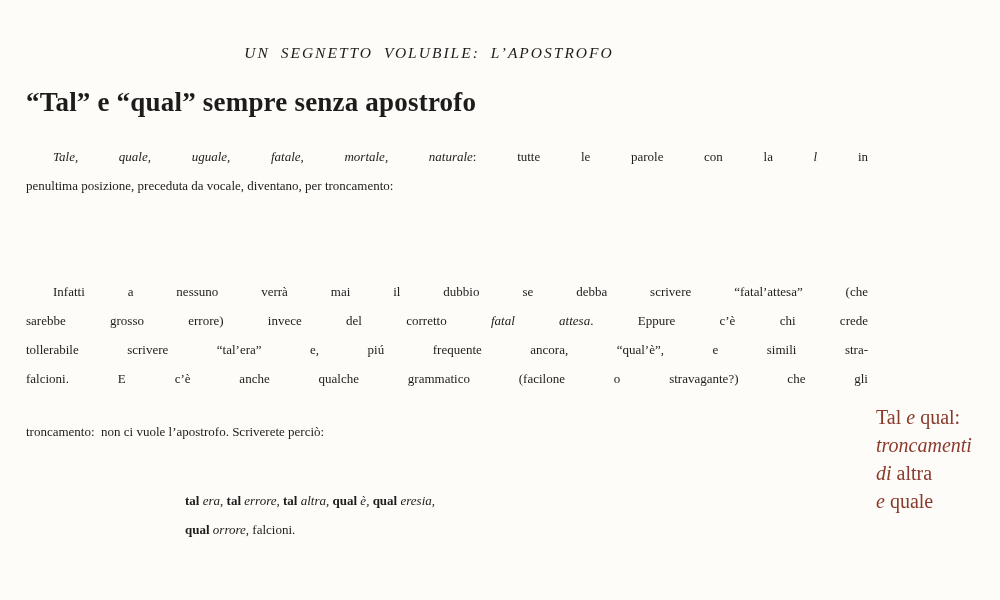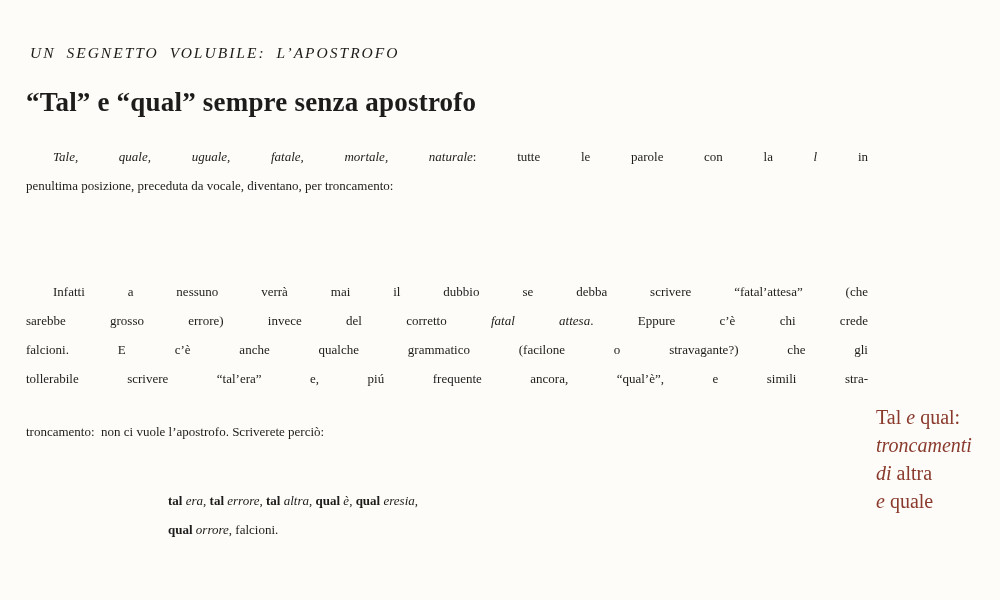--- a/index.html
+++ b/index.html
@@ -20,45 +20,45 @@
     line-height: 29px;
   }
   .line { margin: 0; }
   .j { text-align: justify; text-align-last: justify; }
   .indent { text-indent: 27px; }
   .i { font-style: italic; }
   .b { font-weight: bold; }
 
   .runhead {
     position: absolute;
-    left: 30px;
+    left: 8px;
     top: 43px;
     width: 842px;
-    text-align: left;
+    text-align: center;
     font-style: italic;
     font-size: 15.5px;
     line-height: 19px;
     letter-spacing: 2px;
     word-spacing: 5px;
   }
   .heading {
     position: absolute;
     left: 26px;
     top: 89px;
     margin: 0;
     font-size: 27px;
     line-height: 27px;
     font-weight: bold;
     letter-spacing: 0.2px;
   }
   #para1    { top: 142px; }
   #wordlist { top: 223px; left: 183px; width: 620px; }
   #para2    { top: 277px; }
   #para3    { top: 417px; }
-  #examples { top: 486px; left: 168px; width: 620px; }
+  #examples { top: 486px; left: 185px; width: 620px; }
   #marginnote {
     position: absolute;
     left: 876px;
     top: 403px;
     width: 122px;
     font-size: 20px;
     line-height: 28px;
     color: var(--note, #8a3a2c);
   }
 </style>
@@ -73,22 +73,22 @@
 
   <div class="block" id="para1">
     <p class="line j indent"><span class="i">Tale, quale, uguale, fatale, mortale, naturale</span><span>: tutte le parole con la </span><span class="i">l</span><span> in</span></p>
     <p class="line"><span>penultima posizione, preceduta da vocale, diventano, per troncamento:</span></p>
   </div>
 
 
   <div class="block" id="para2">
     <p class="line j indent"><span>Infatti a nessuno verrà mai il dubbio se debba scrivere “fatal’attesa” (che</span></p>
     <p class="line j"><span>sarebbe grosso errore) invece del corretto </span><span class="i">fatal attesa</span><span>. Eppure c’è chi crede</span></p>
+    <p class="line j"><span>tollerabile scrivere “tal’era” e, piú frequente ancora, “qual’è”, e simili stra-</span></p>
     <p class="line j"><span>falcioni. E c’è anche qualche grammatico (facilone o stravagante?) che gli</span></p>
-    <p class="line j"><span>tollerabile scrivere “tal’era” e, piú frequente ancora, “qual’è”, e simili stra-</span></p>
   </div>
 
   <div class="block" id="para3">
     <p class="line"><span>troncamento: non ci vuole l’apostrofo. Scriverete perciò:</span></p>
   </div>
 
   <div class="block" id="examples">
     <p class="line"><span class="b">tal</span><span> </span><span class="i">era</span><span>, </span><span class="b">tal</span><span> </span><span class="i">errore</span><span>, </span><span class="b">tal</span><span> </span><span class="i">altra</span><span>, </span><span class="b">qual</span><span> </span><span class="i">è</span><span>, </span><span class="b">qual</span><span> </span><span class="i">eresia</span><span>,</span></p>
     <p class="line"><span class="b">qual</span><span> </span><span class="i">orrore</span><span>, falcioni.</span></p>
   </div>

